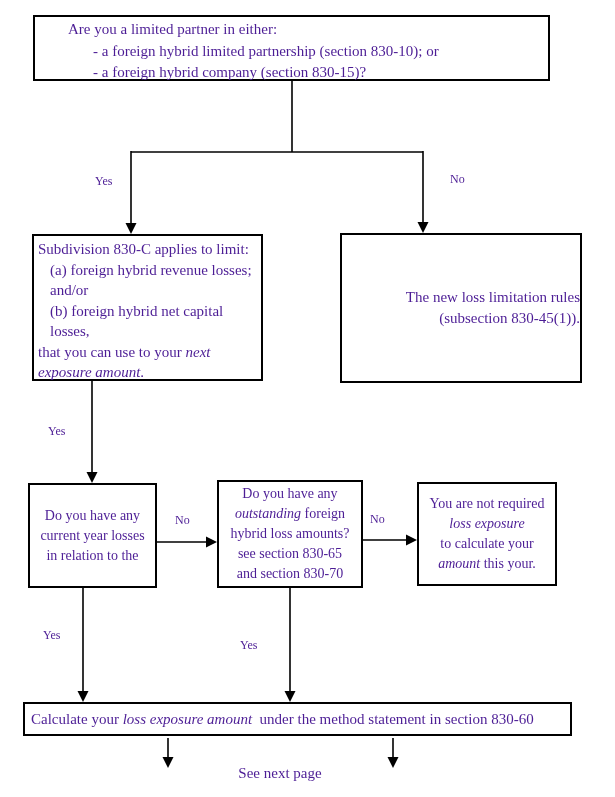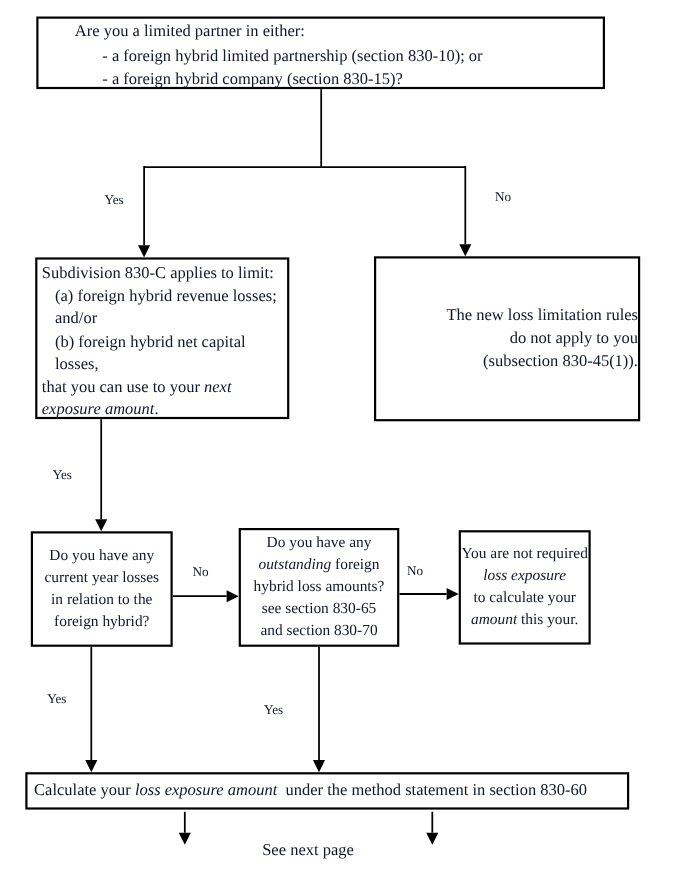--- a/index.html
+++ b/index.html
@@ -1,21 +1,21 @@
 <!DOCTYPE html>
 <html><head>
 <meta charset="utf-8">
 <style>
   html,body{margin:0;padding:0;background:#ffffff;}
   #canvas{
     position:relative;
     width:615px;height:797px;
     background:#ffffff;
     font-family:"Liberation Serif","DejaVu Serif",serif;
-    color:#0f172a;
+    color:#4c1d95;
     overflow:hidden;
   }
   #connectors{position:absolute;left:0;top:0;width:615px;height:797px;}
   .node{
     position:absolute;
     box-sizing:border-box;
     background:#ffffff;
     border:2px solid #000;
     font-size:15px;
     line-height:21px;
@@ -103,46 +103,44 @@
       <div class="line indent"><span>(a) foreign hybrid revenue losses;</span></div>
       <div class="line indent"><span>and/or</span></div>
       <div class="line indent"><span>(b) foreign hybrid net capital</span></div>
       <div class="line indent"><span>losses,</span></div>
       <div class="line"><span>that you can use to your </span><span class="it">next</span></div>
       <div class="line"><span class="it">exposure amount</span><span>.</span></div>
     </div>
 
   <div class="node centered" id="node-rules-no-apply" style="left:340px;top:233px;width:242px;height:150px;text-align:right;">
       <div class="line"><span>The new loss limitation rules</span></div>
-      <div class="line"><span>do not apply to you</span></div>
       <div class="line"><span>(subsection 830-45(1)).</span></div>
     </div>
 
   <span class="edge-label" style="left:48px;top:423px;">Yes</span>
 
   <div class="node centered small" style="left:28px;top:483px;width:129px;height:105px;">
       <div class="line"><span>Do you have any</span></div>
       <div class="line"><span>current year losses</span></div>
       <div class="line"><span>in relation to the</span></div>
-      <div class="line"><span>foreign hybrid?</span></div>
     </div>
 
   <span class="edge-label" style="left:175px;top:512px;">No</span>
 
   <div class="node centered small" style="left:217px;top:480px;width:146px;height:108px;">
       <div class="line"><span>Do you have any</span></div>
       <div class="line"><span class="it">outstanding</span><span> foreign</span></div>
       <div class="line"><span>hybrid loss amounts?</span></div>
       <div class="line"><span>see section 830-65</span></div>
       <div class="line"><span>and section 830-70</span></div>
     </div>
 
   <span class="edge-label" style="left:370px;top:511px;">No</span>
 
-  <div class="node centered small" style="left:417px;top:482px;width:120px;height:104px;">
+  <div class="node centered small" style="left:417px;top:482px;width:140px;height:104px;">
       <div class="line"><span>You are not required</span></div>
       <div class="line"><span class="it">loss exposure</span></div>
       <div class="line"><span>to calculate your</span></div>
       <div class="line"><span class="it">amount</span><span> this your.</span></div>
     </div>
 
   <span class="edge-label" style="left:43px;top:627px;">Yes</span>
   <span class="edge-label" style="left:240px;top:637px;">Yes</span>
 
   <div class="node" id="node-calculate" style="left:23px;top:702px;width:549px;height:34px;">

